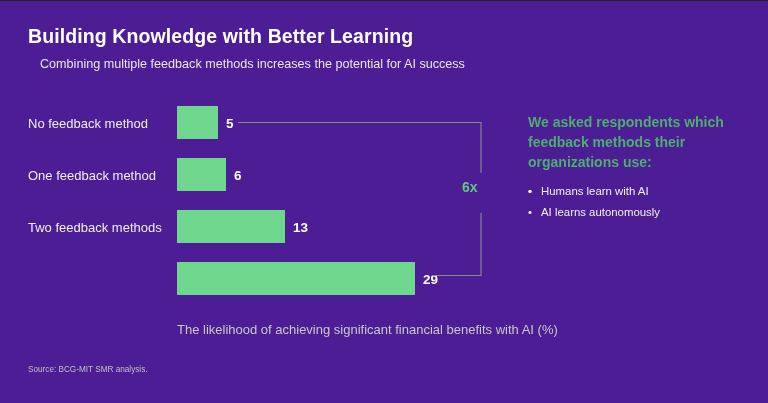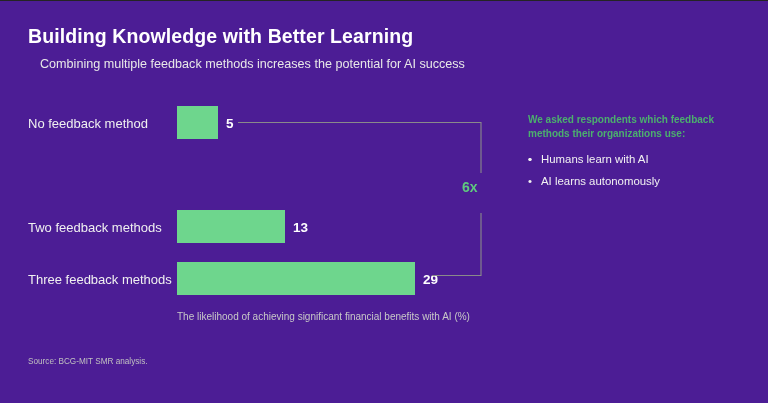--- a/index.html
+++ b/index.html
@@ -101,37 +101,37 @@
     font-size: 14px;
     font-weight: bold;
     color: #5FC97F;
     white-space: nowrap;
   }
 
   
   #axis-caption {
     position: absolute;
     left: 177px;
-    top: 310px;
+    top: 321px;
     width: 290px;
     text-align: center;
-    font-size: 10px;
+    font-size: 13px;
     color: #c8c8c8;
     white-space: nowrap;
   }
 
   
   #panel {
     position: absolute;
     left: 528px;
     top: 112px;
     width: 218px;
   }
   #panel-heading {
-    font-size: 10px;
+    font-size: 14px;
     font-weight: bold;
     color: #4CAF6E;
     line-height: 1.42;
     margin: 0 0 13px 0;
   }
   .panel-item {
     position: relative;
     padding-left: 13px;
     font-size: 11.4px;
     color: #f2f2f2;
@@ -150,51 +150,58 @@
     position: absolute;
     left: 28px;
     top: 354px;
     width: 600px;
   }
   .footer-line {
     font-size: 8.2px;
     color: #c0c0c0;
     line-height: 1.65;
     white-space: nowrap;
+    margin-top: 8px;
   }
 </style>
 </head>
 <body>
 
 <div id="infographic">
 
   <div id="title">Building Knowledge with Better Learning</div>
   <div id="subtitle">Combining multiple feedback methods increases the potential for AI success</div>
 
   <div id="chart">
 
     <div class="row" style="top:9px;">
       <div class="row-label">No feedback method</div>
       <div class="bar-wrap" style="width:41px;">
         <div class="bar" style="width:41px;"></div>
         <div class="bar-value" style="left:49px;">5</div>
       </div>
     </div>
 
+    <div class="row" style="top:61px;">
+      <div class="row-label">One feedback method</div>
+      <div class="bar-wrap" style="width:49px;">
+        <div class="bar" style="width:49px;"></div>
+        <div class="bar-value" style="left:57px;">6</div>
+      </div>
+    </div>
 
     <div class="row" style="top:113px;">
       <div class="row-label">Two feedback methods</div>
       <div class="bar-wrap" style="width:108px;">
         <div class="bar" style="width:108px;"></div>
         <div class="bar-value" style="left:116px;">13</div>
       </div>
     </div>
 
     <div class="row" style="top:165px;">
-      <div class="row-label">Three feedback methods</div>
       <div class="bar-wrap" style="width:284px;">
         <div class="bar" style="width:238px;"></div>
         <div class="bar-value" style="left:246px;">29</div>
       </div>
     </div>
 
   </div>
 
   <svg id="bracket" viewBox="0 0 768 403">
     <path d="M 238 121.5 L 481 121.5 L 481 172" fill="none" stroke="#8a8a8a" stroke-width="1.1"></path>

